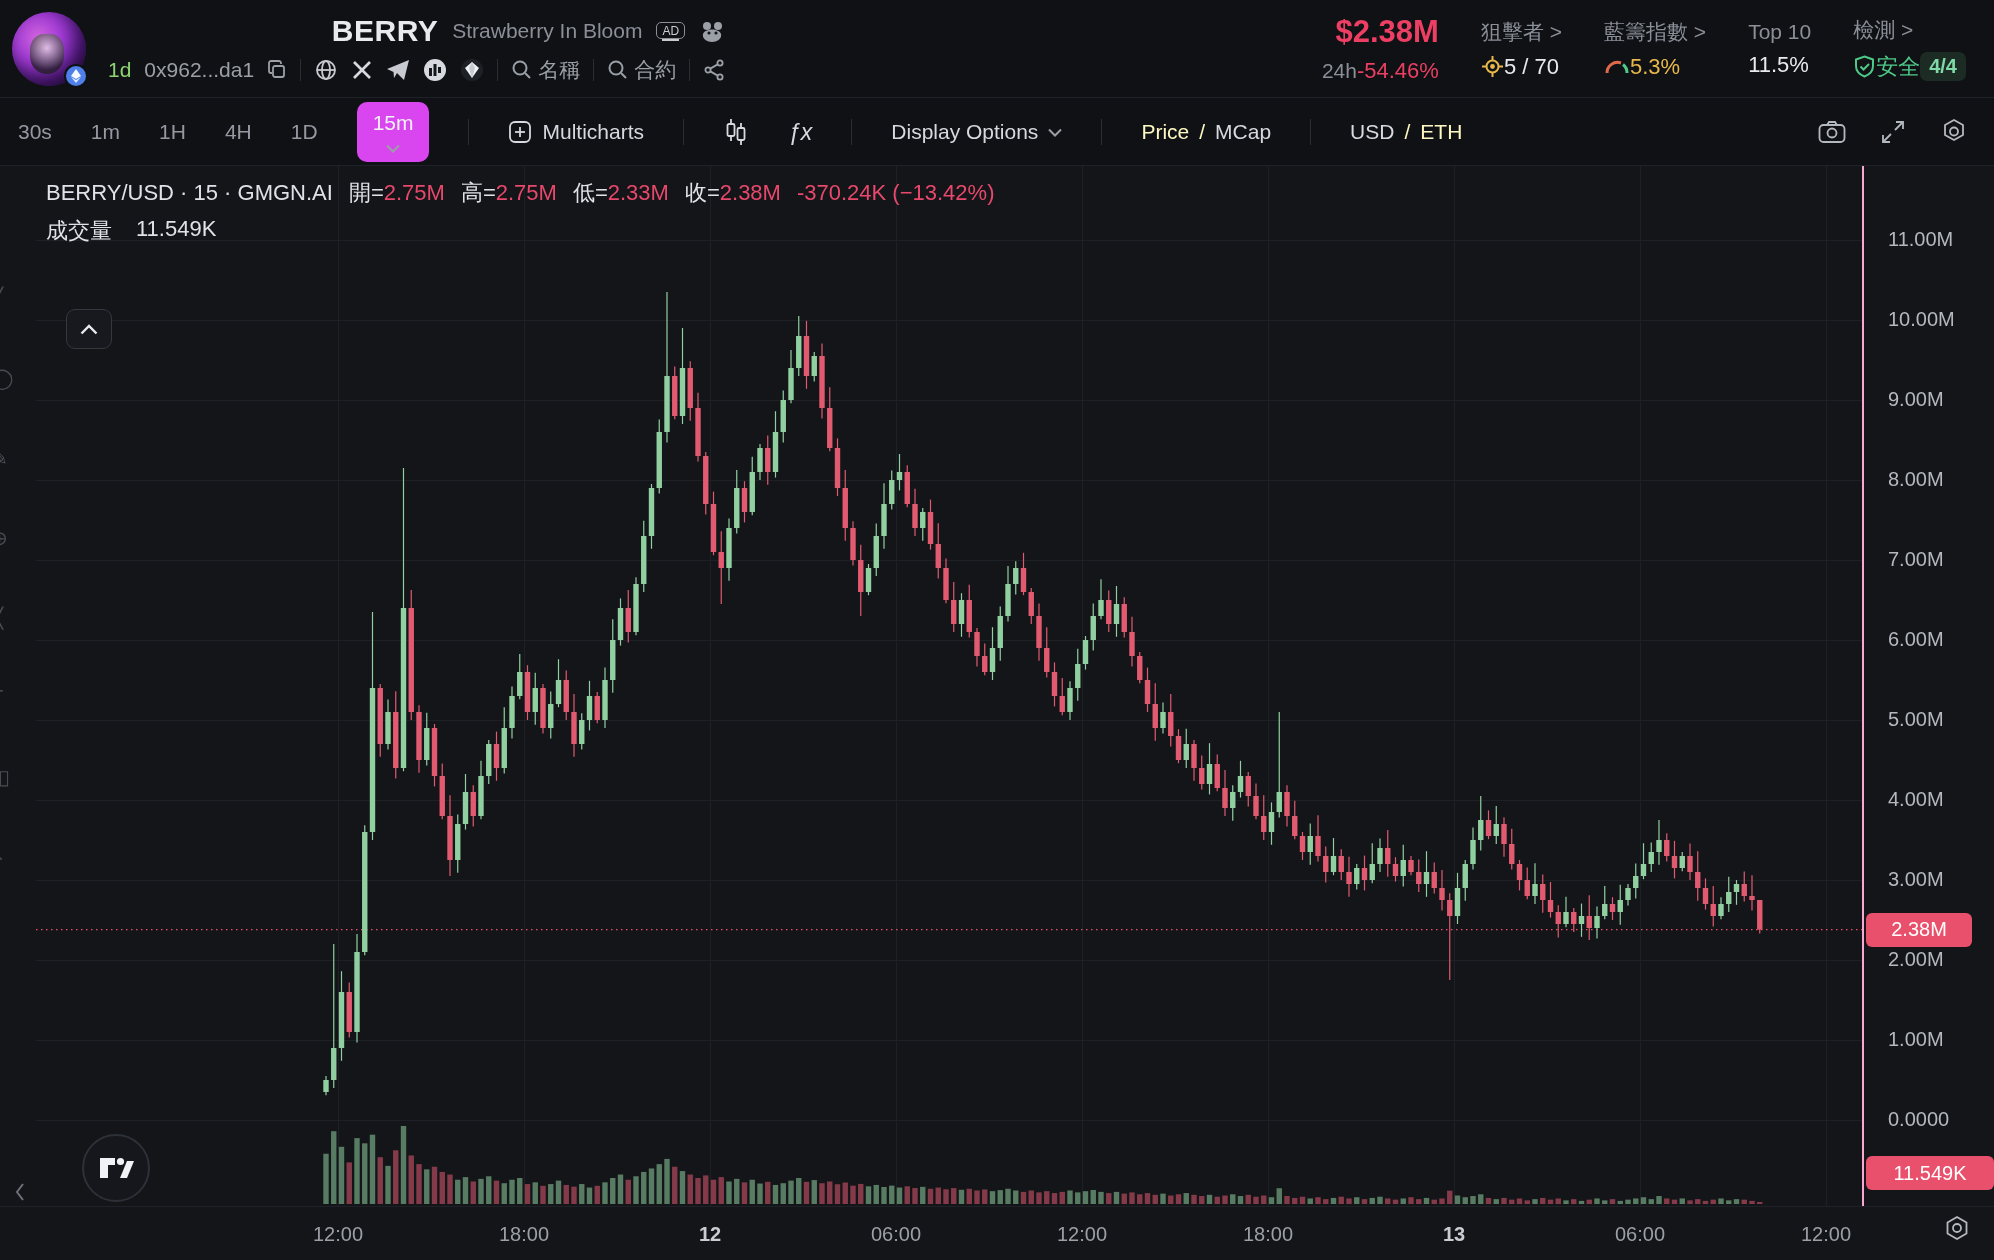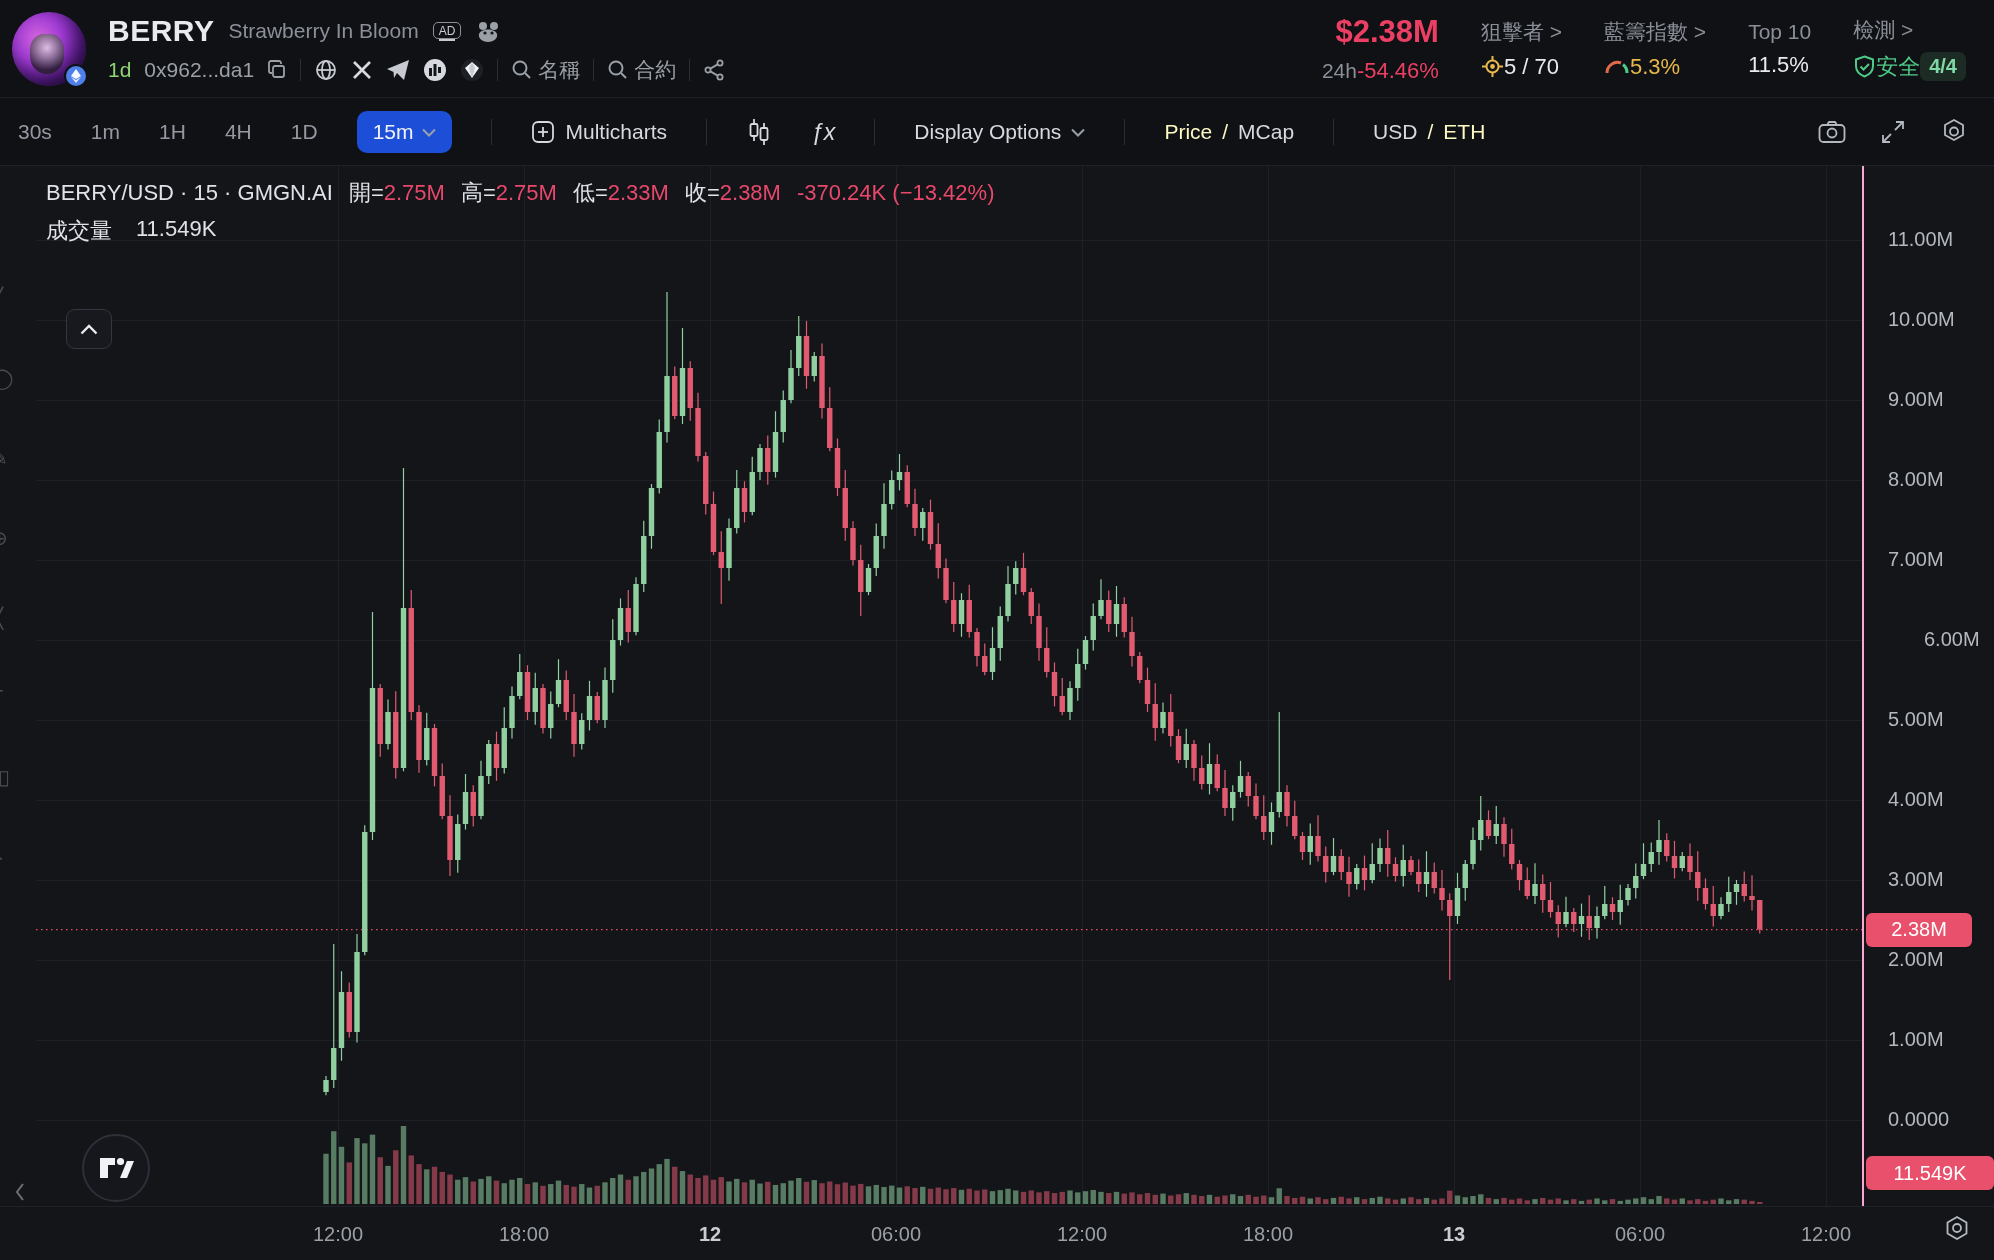--- a/index.html
+++ b/index.html
@@ -13,21 +13,21 @@
             padding:0 28px 0 12px; background:#0f1115; }
   .avatar-wrap { position:relative; width:74px; height:74px; flex:0 0 auto; }
   .avatar { width:74px; height:74px; border-radius:50%;
             background:radial-gradient(circle at 35% 35%, #d264de 0%, #a13bd4 35%, #6c22a8 65%, #2e0f52 100%);
             box-shadow:inset -8px -10px 18px rgba(0,0,0,.55); }
   .avatar::after{ content:""; position:absolute; left:18px; top:22px; width:34px; height:40px;
             background:radial-gradient(circle at 50% 35%, rgba(240,240,235,.85), rgba(30,30,30,.9) 70%);
             border-radius:40% 40% 46% 46%; opacity:.8; }
   .eth-badge { position:absolute; right:-2px; bottom:-2px; width:24px; height:24px; border-radius:50%;
             background:#4f7fe8; border:2px solid #0f1115; display:flex; align-items:center; justify-content:center; }
-  .token-col { margin-left:22px; display:flex; flex-direction:column; gap:8px; }
+  .token-col { margin-left:22px; display:flex; flex-direction:column; gap:8px;align-items:flex-end; }
   .trow1 { display:flex; align-items:center; gap:14px; }
   .symbol { font-size:30px; font-weight:bold; letter-spacing:.5px; }
   .tname { font-size:21px; color:#8b8f98; }
   .ad-badge { font-size:12px; color:#c7cad1; border:1.5px solid #8b8f98; border-radius:5px;
               padding:2px 5px 1px; line-height:1; }
   .ad-badge span{ border-bottom:2px solid #c7cad1; padding-bottom:1px; }
   .trow2 { display:flex; align-items:center; gap:13px; font-size:21px; color:#9aa0a6; }
   .age { color:#8fd472; }
   .addr { color:#9aa0a6; }
   .hdiv { width:1px; height:22px; background:#2a2d33; }
@@ -44,22 +44,22 @@
   .yellow { color:#e8b94a; }
   .green { color:#4ec987; }
   .audit-badge { background:#1c2b23; color:#7fd9a6; font-size:20px; padding:3px 9px;
                  border-radius:7px; font-weight:bold; }
 
   
   .toolbar { position:absolute; top:99px; left:0; right:0; height:67px; display:flex;
              align-items:center; gap:39px; padding:0 26px 0 18px; background:#0f1115;
              border-bottom:1px solid #1e2127; font-size:21px; color:#9598a1; }
   .tb-item { cursor:pointer; }
-  .interval-pill { background:#1d4ed8; color:#f1f2f5; border-radius:10px; padding:9px 16px;
-                   display:flex; align-items:center; gap:9px; font-size:21px; cursor:pointer; }
+  .interval-pill { background:#d946ef; color:#f1f2f5; border-radius:10px; padding:9px 16px;
+                   display:flex; align-items:center; gap:9px; font-size:21px; cursor:pointer;flex-direction:column; }
   .tbdiv { width:1px; height:26px; background:#2a2d33; }
   .tb-group { display:flex; align-items:center; gap:10px; cursor:pointer; }
   .tb-light { color:#d6d9df; }
   .fx { font-size:23px; color:#d6d9df; font-style:italic; }
   .dim { color:#fef9c3; }
   .tb-right { margin-left:auto; display:flex; align-items:center; gap:34px; }
 
   
   .chart-wrap { position:absolute; top:166px; left:0; width:1994px; height:1094px; background:#131519; }
   #chart-svg { position:absolute; left:0; top:0; }
@@ -966,21 +966,21 @@
           <path d="M22 25l7-17h7l-7 17z"></path>
         </svg>
     </div>
 
     <div class="price-axis" id="price-axis">
         <div class="pa-label" style="top: 62px;">11.00M</div>
         <div class="pa-label" style="top: 142px;">10.00M</div>
         <div class="pa-label" style="top: 222px;">9.00M</div>
         <div class="pa-label" style="top: 302px;">8.00M</div>
         <div class="pa-label" style="top: 382px;">7.00M</div>
-        <div class="pa-label" style="top: 462px; margin-left: 36px;">6.00M</div>
+        <div class="pa-label" style="top: 462px;">6.00M</div>
         <div class="pa-label" style="top: 542px;">5.00M</div>
         <div class="pa-label" style="top: 622px;">4.00M</div>
         <div class="pa-label" style="top: 702px;">3.00M</div>
         <div class="pa-label" style="top: 782px;">2.00M</div>
         <div class="pa-label" style="top: 862px;">1.00M</div>
         <div class="pa-label" style="top: 942px;">0.0000</div>
         <div class="price-tag" style="top: 746.6px;">2.38M</div>
         <div class="vol-tag" style="top: 990px;">11.549K</div>
       </div>
     <div class="time-axis" id="time-axis">

